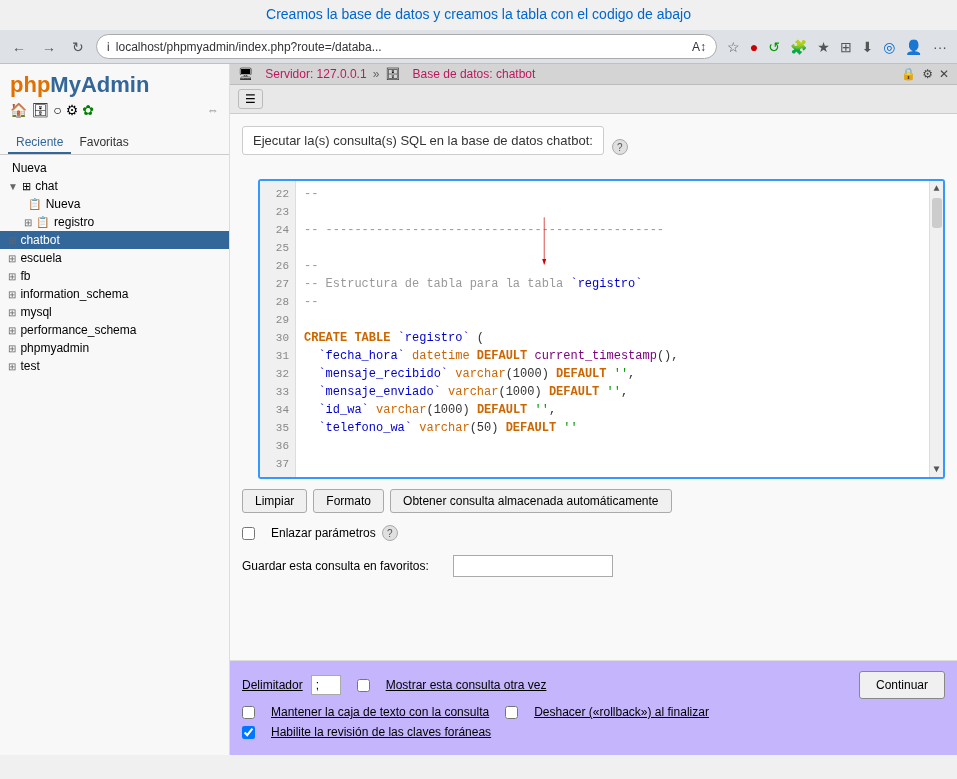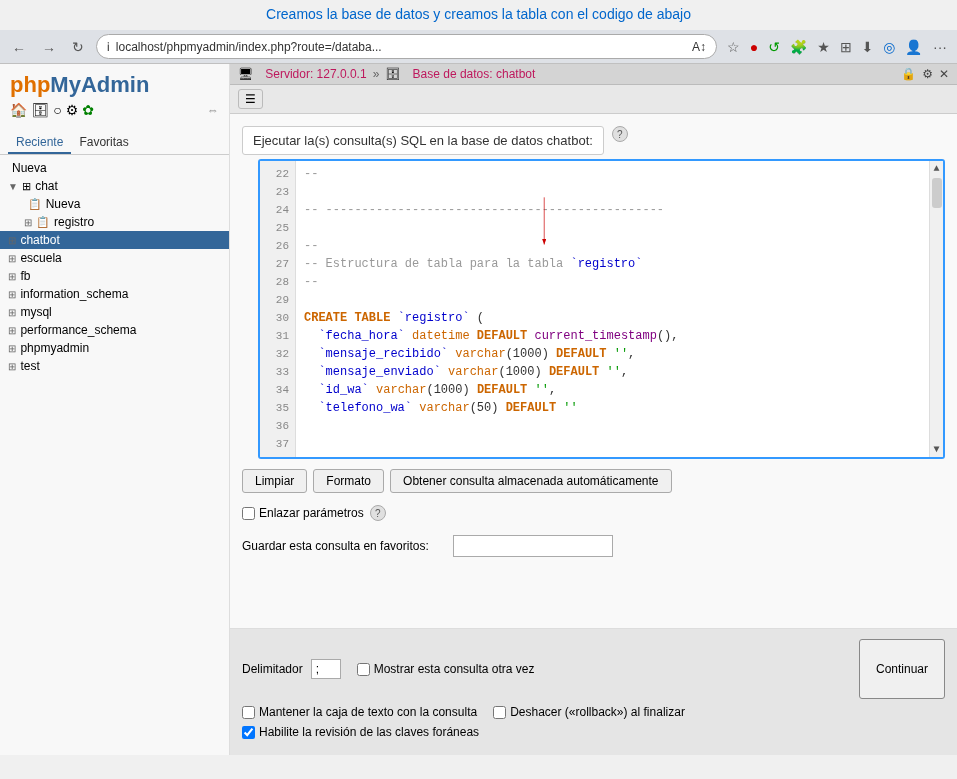--- a/index.html
+++ b/index.html
@@ -185,23 +185,23 @@
     
     .sql-content {
       flex: 1;
       overflow-y: auto;
       padding: 12px;
       background: #f9f9f9;
     }
 
     .sql-header {
       display: flex;
-      align-items: flex-start;
+      align-items: flex-end;
       gap: 8px;
-      margin-bottom: 4px;
+      margin-bottom: 24px;
     }
     .sql-header-text {
       font-size: 13px;
       color: #333;
       border: 1px solid #ccc;
       border-radius: 3px;
       padding: 6px 10px;
       background: white;
       display: inline-block;
     }
@@ -301,21 +301,21 @@
     
     .params-section {
       display: flex;
       align-items: center;
       gap: 6px;
       margin-bottom: 14px;
     }
     .checkbox-label {
       display: flex;
       align-items: center;
-      gap: 4px;
+      gap: 16px;
       font-size: 12px;
       cursor: pointer;
     }
 
     
     .favorites-section {
       display: flex;
       align-items: center;
       gap: 24px;
       margin-bottom: 16px;
@@ -325,21 +325,22 @@
       border: 1px solid #aaa;
       padding: 3px 6px;
       width: 160px;
       font-size: 12px;
     }
 
     
     .bottom-options {
       border-top: 1px solid #ddd;
       padding: 10px 12px;
-      background: #e5e5e5;
+      background: #c4b5fd;
+      text-decoration: underline;
     }
     .bottom-row {
       display: flex;
       align-items: center;
       gap: 16px;
       margin-bottom: 6px;
       flex-wrap: wrap;
     }
     .delimitador-section {
       display: flex;
@@ -350,21 +351,21 @@
     .delim-input {
       border: 1px solid #aaa;
       padding: 2px 4px;
       width: 30px;
       font-size: 12px;
     }
     .bottom-right {
       margin-left: auto;
     }
     .btn-continuar {
-      padding: 22px 16px;
+      padding: 6px 16px;
       background: #f0f0f0;
       border: 1px solid #888;
       border-radius: 3px;
       cursor: pointer;
       font-size: 12px;
     }
 
     
     .arrow-overlay {
       position: absolute;

